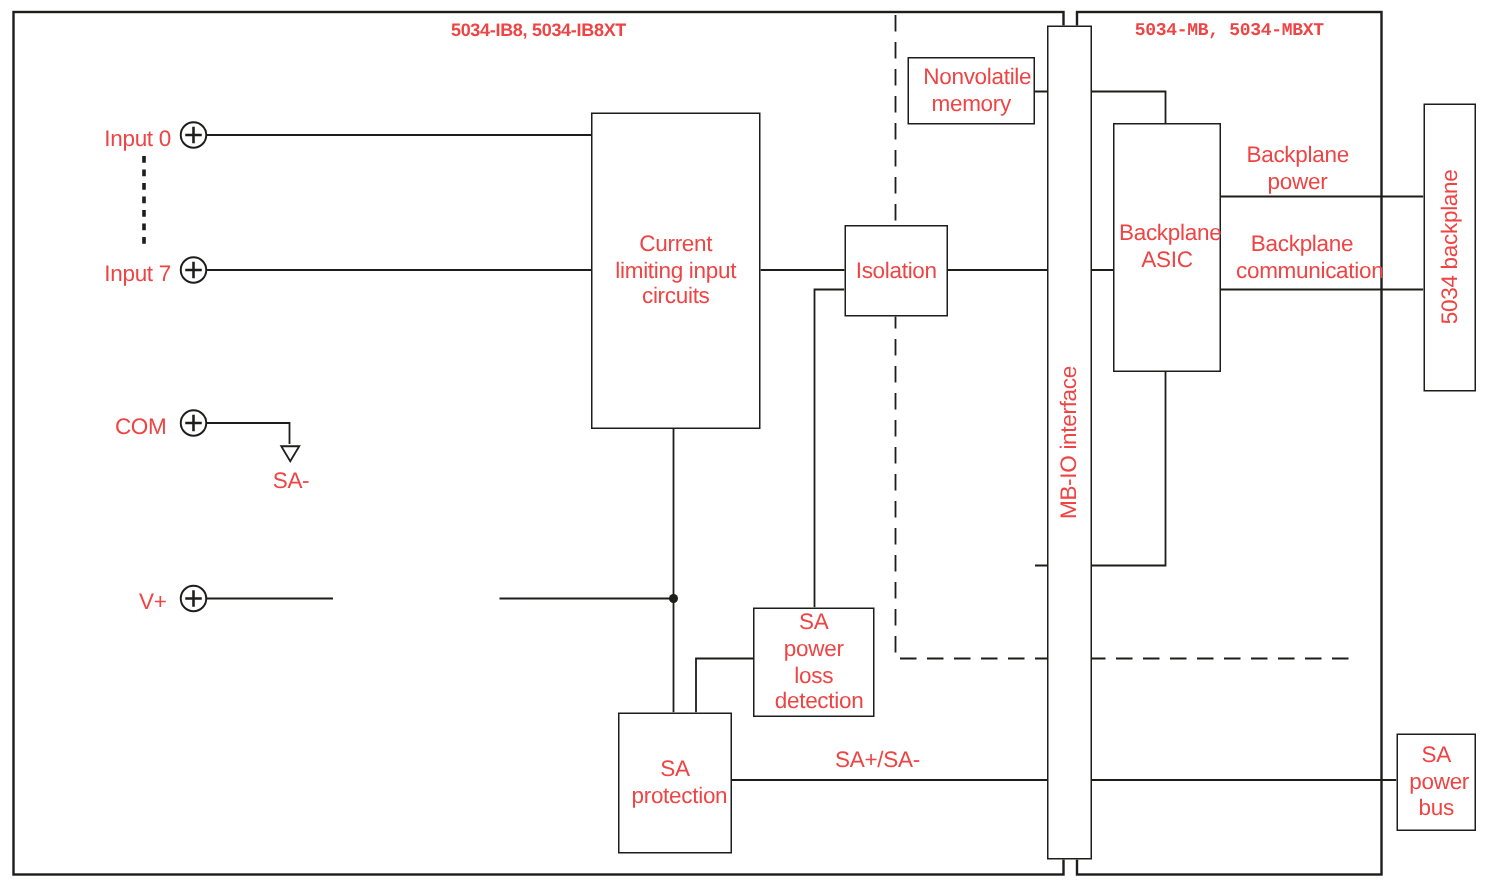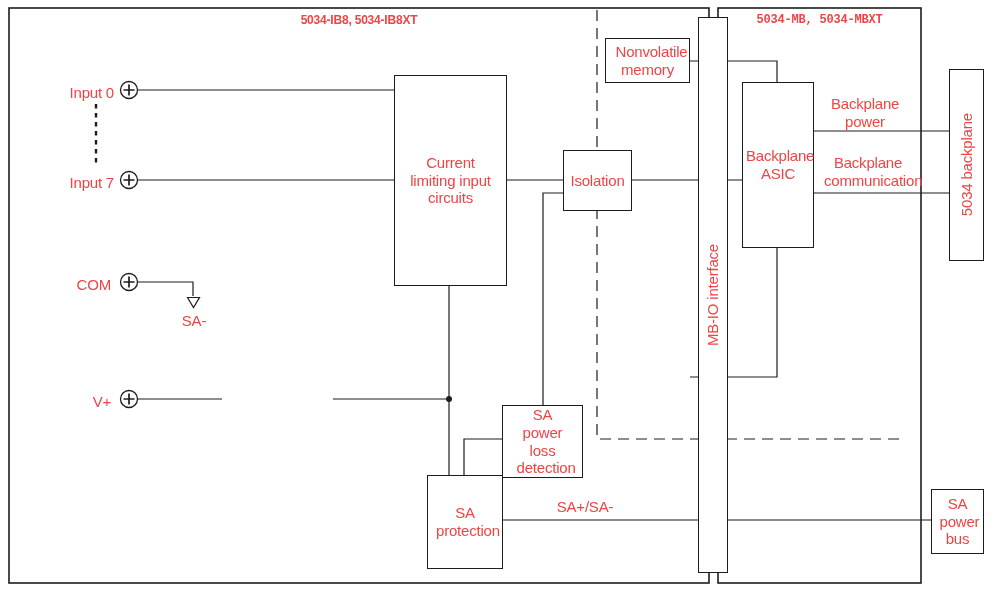--- a/index.html
+++ b/index.html
@@ -123,21 +123,21 @@
 
   <div class="box w-asic" style="left:742px;top:82px;width:72px;height:166px;">
     <span>Backplane ASIC</span>
   </div>
 
   <div class="box" style="left:949px;top:69px;width:35px;height:192px;">
     <span class="vtext">5034 backplane</span>
   </div>
 
 
-  <div class="box w-sap" style="left:412px;top:475px;width:76px;height:94px;margin-left:15px;">
+  <div class="box w-sap" style="left:412px;top:475px;width:76px;height:94px;">
     <span>SA protection</span>
   </div>
 
   <div class="box w-spl" style="left:502px;top:405px;width:81px;height:73px;">
     <span>SA power loss detection</span>
   </div>
 
   <div class="box w-spb" style="left:931px;top:489px;width:53px;height:65px;">
     <span>SA power bus</span>
   </div>

